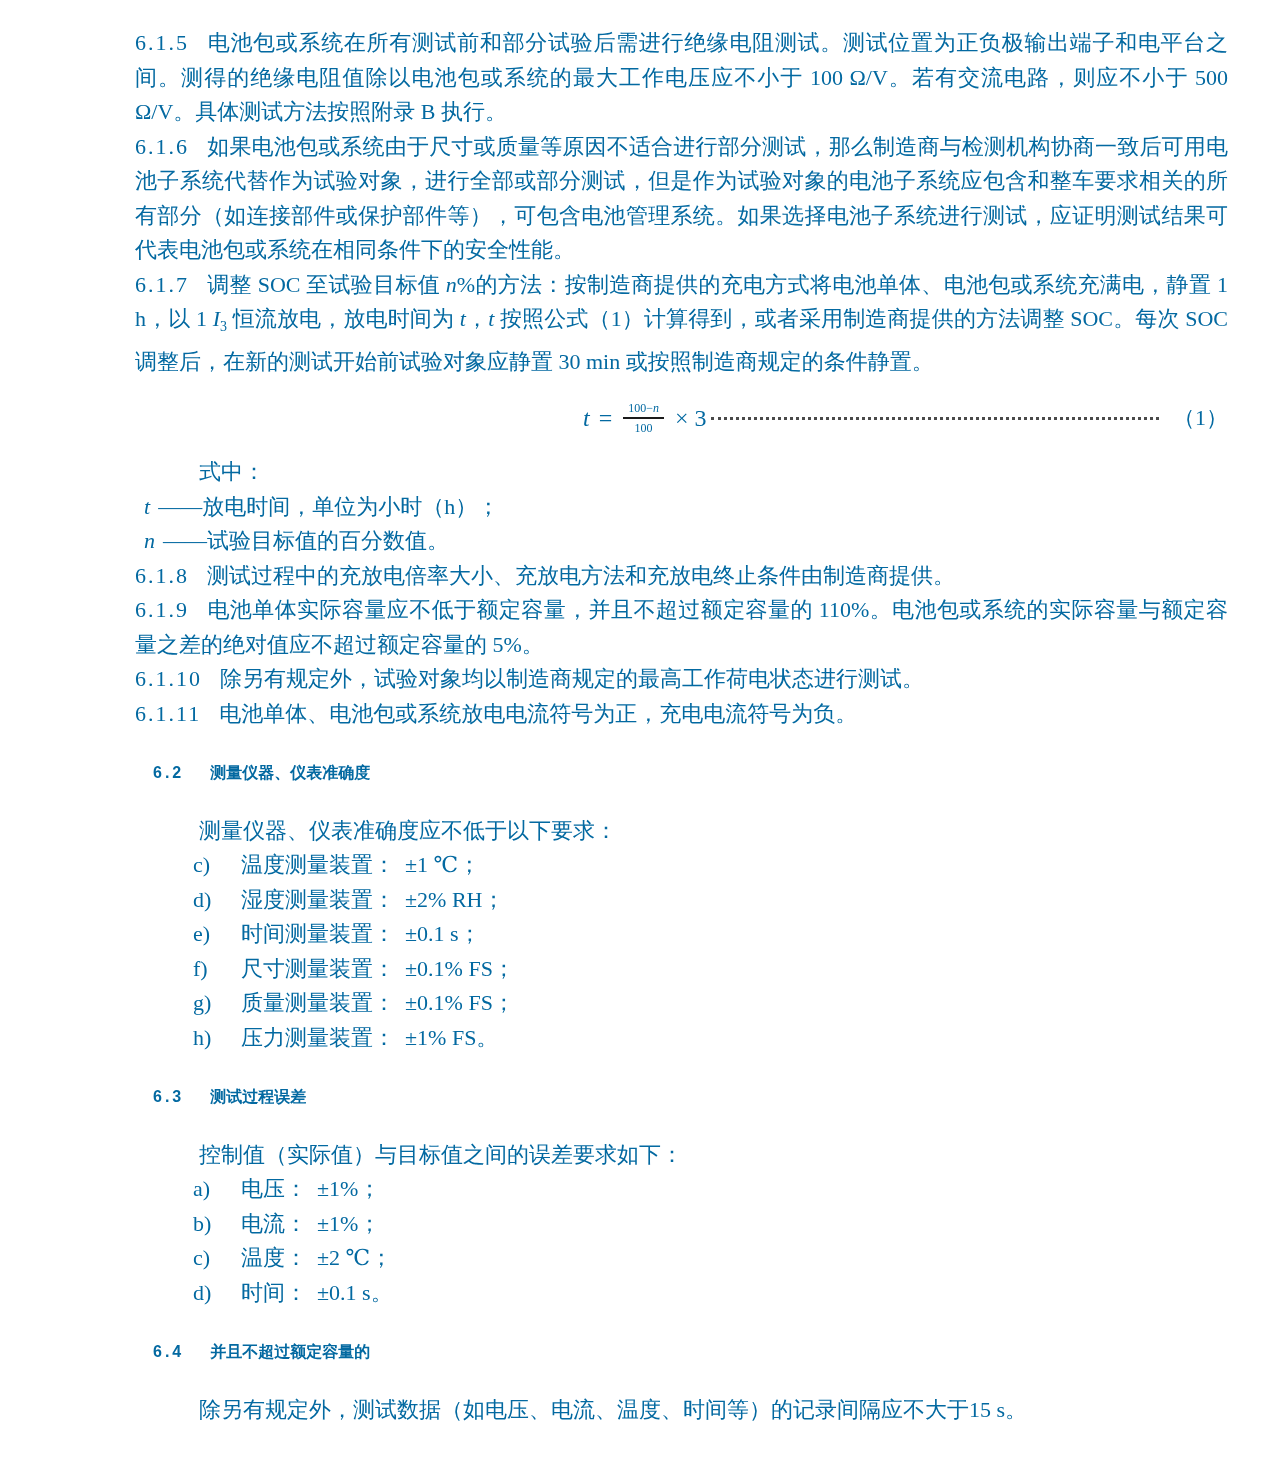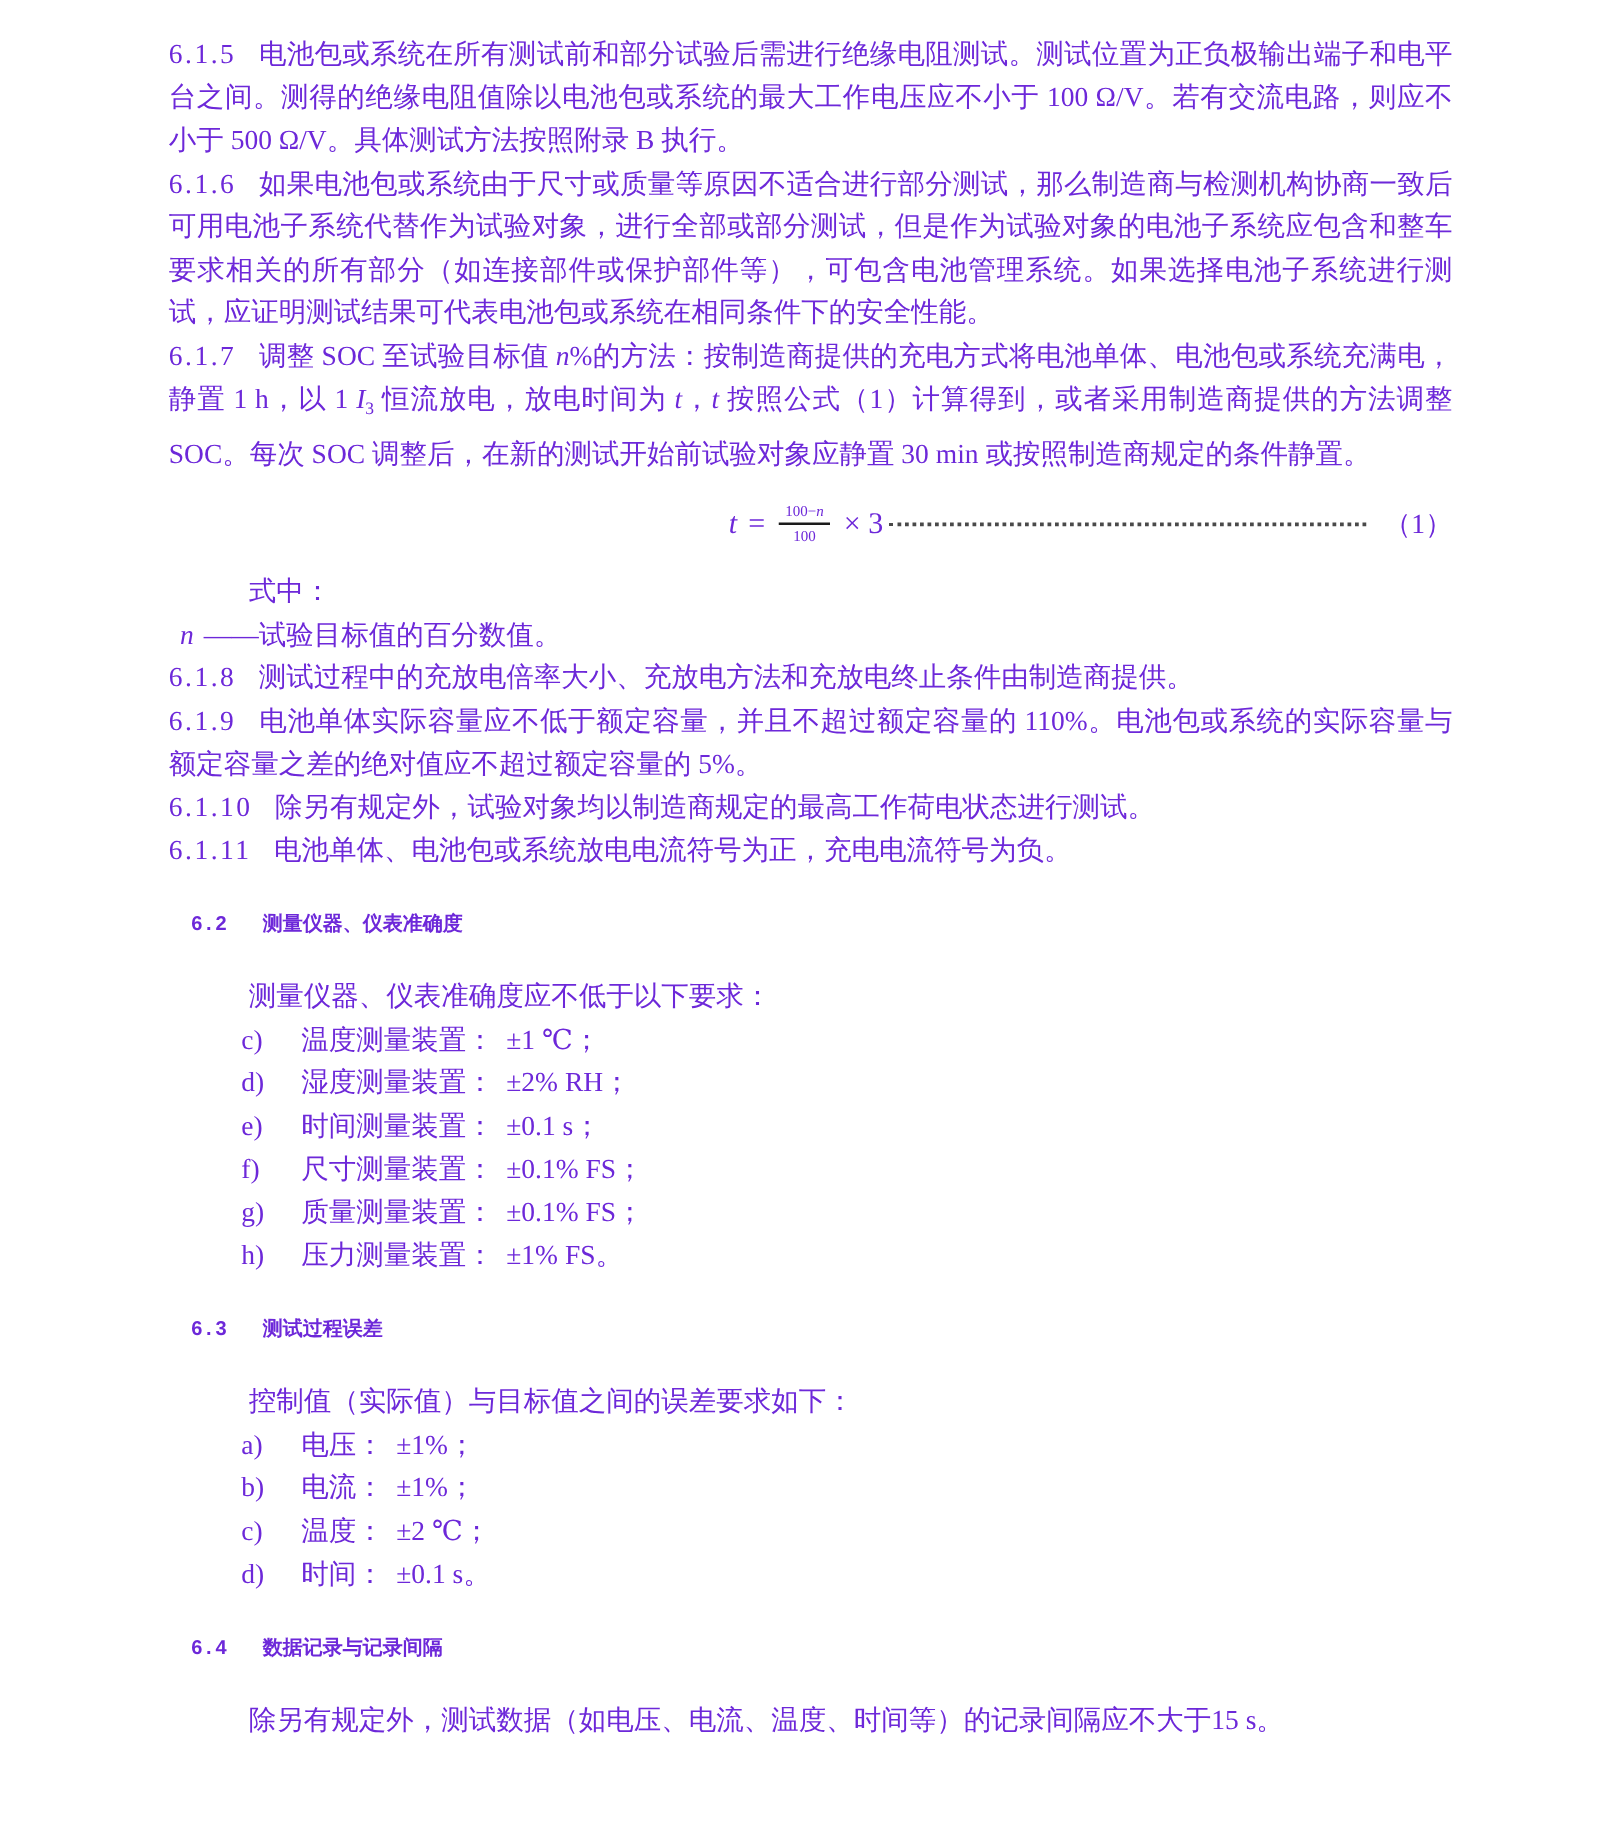--- a/index.html
+++ b/index.html
@@ -1,19 +1,19 @@
 <!DOCTYPE html>
 <html><head>
 <meta charset="utf-8">
 <style>
   html,body{margin:0;padding:0;background:#ffffff;}
   .page{
     width:1280px; height:1475px; box-sizing:border-box;
-    padding:26px 118px 0 135px;
-    background:#ffffff; color:#6d28d9; overflow:hidden;
+    padding:26px 52px 0 135px;
+    background:#ffffff; color:#0369a1; overflow:hidden;
     font-family:"Liberation Serif","DejaVu Serif",serif;
     font-size:22px; line-height:34.5px;
   }
   p{margin:0;}
   .clause{text-align:justify;}
   .cnum{letter-spacing:2px; margin-right:18px; white-space:nowrap;}
   .ivar{font-style:italic; font-family:"Liberation Serif","DejaVu Serif",serif;}
   sub{font-size:14px;}
   
   .formula-row{display:flex; align-items:center; margin:13px 0 11px 0; height:52px;}
@@ -58,20 +58,21 @@
     <span class="frac">
       <span class="f-num"><span>100−</span><span class="ivar">n</span></span>
       <span class="f-den">100</span>
     </span>
     <span class="f-times">× 3</span>
     <span class="f-leader"></span>
     <span class="f-eqno">（1）</span>
   </div>
 
   <p class="where-label">式中：</p>
+  <p class="def-line"><span class="dvar">t</span><span class="dash">——</span><span>放电时间，单位为小时（h）；</span></p>
   <p class="def-line"><span class="dvar">n</span><span class="dash">——</span><span>试验目标值的百分数值。</span></p>
 
   <p class="clause"><span class="cnum">6.1.8</span><span>测试过程中的充放电倍率大小、充放电方法和充放电终止条件由制造商提供。</span></p>
 
   <p class="clause"><span class="cnum">6.1.9</span><span>电池单体实际容量应不低于额定容量，并且不超过额定容量的 110%。电池包或系统的实际容量与额定容量之差的绝对值应不超过额定容量的 5%。</span></p>
 
   <p class="clause"><span class="cnum">6.1.10</span><span>除另有规定外，试验对象均以制造商规定的最高工作荷电状态进行测试。</span></p>
 
   <p class="clause"><span class="cnum">6.1.11</span><span>电池单体、电池包或系统放电电流符号为正，充电电流符号为负。</span></p>
 
@@ -88,17 +89,17 @@
 
   <p class="h2"><span class="hnum">6.3</span><span>测试过程误差</span></p>
 
   <p class="intro">控制值（实际值）与目标值之间的误差要求如下：</p>
 
   <p class="li"><span class="mk">a)</span><span>电压：</span><span class="val">±1%；</span></p>
   <p class="li"><span class="mk">b)</span><span>电流：</span><span class="val">±1%；</span></p>
   <p class="li"><span class="mk">c)</span><span>温度：</span><span class="val">±2 ℃；</span></p>
   <p class="li"><span class="mk">d)</span><span>时间：</span><span class="val">±0.1 s。</span></p>
 
-  <p class="h2"><span class="hnum">6.4</span><span>数据记录与记录间隔</span></p>
+  <p class="h2"><span class="hnum">6.4</span><span>并且不超过额定容量的</span></p>
 
   <p class="intro">除另有规定外，测试数据（如电压、电流、温度、时间等）的记录间隔应不大于15 s。</p>
 
 </div>
 
 </body></html>

